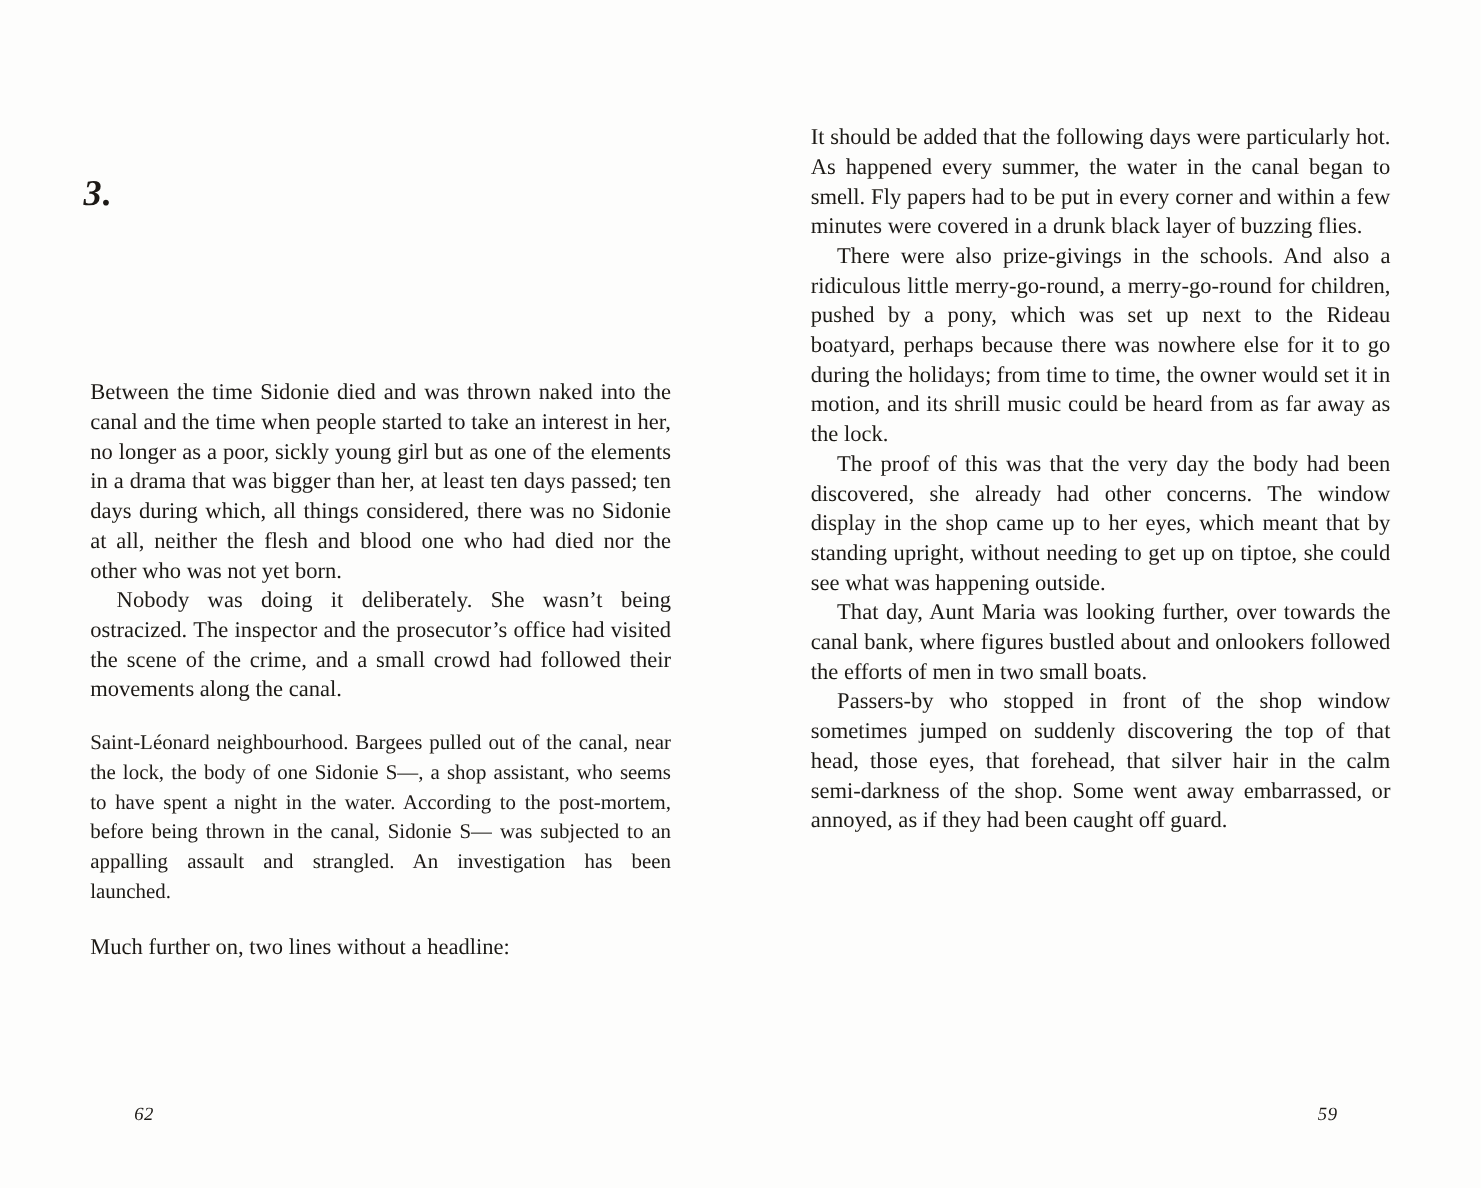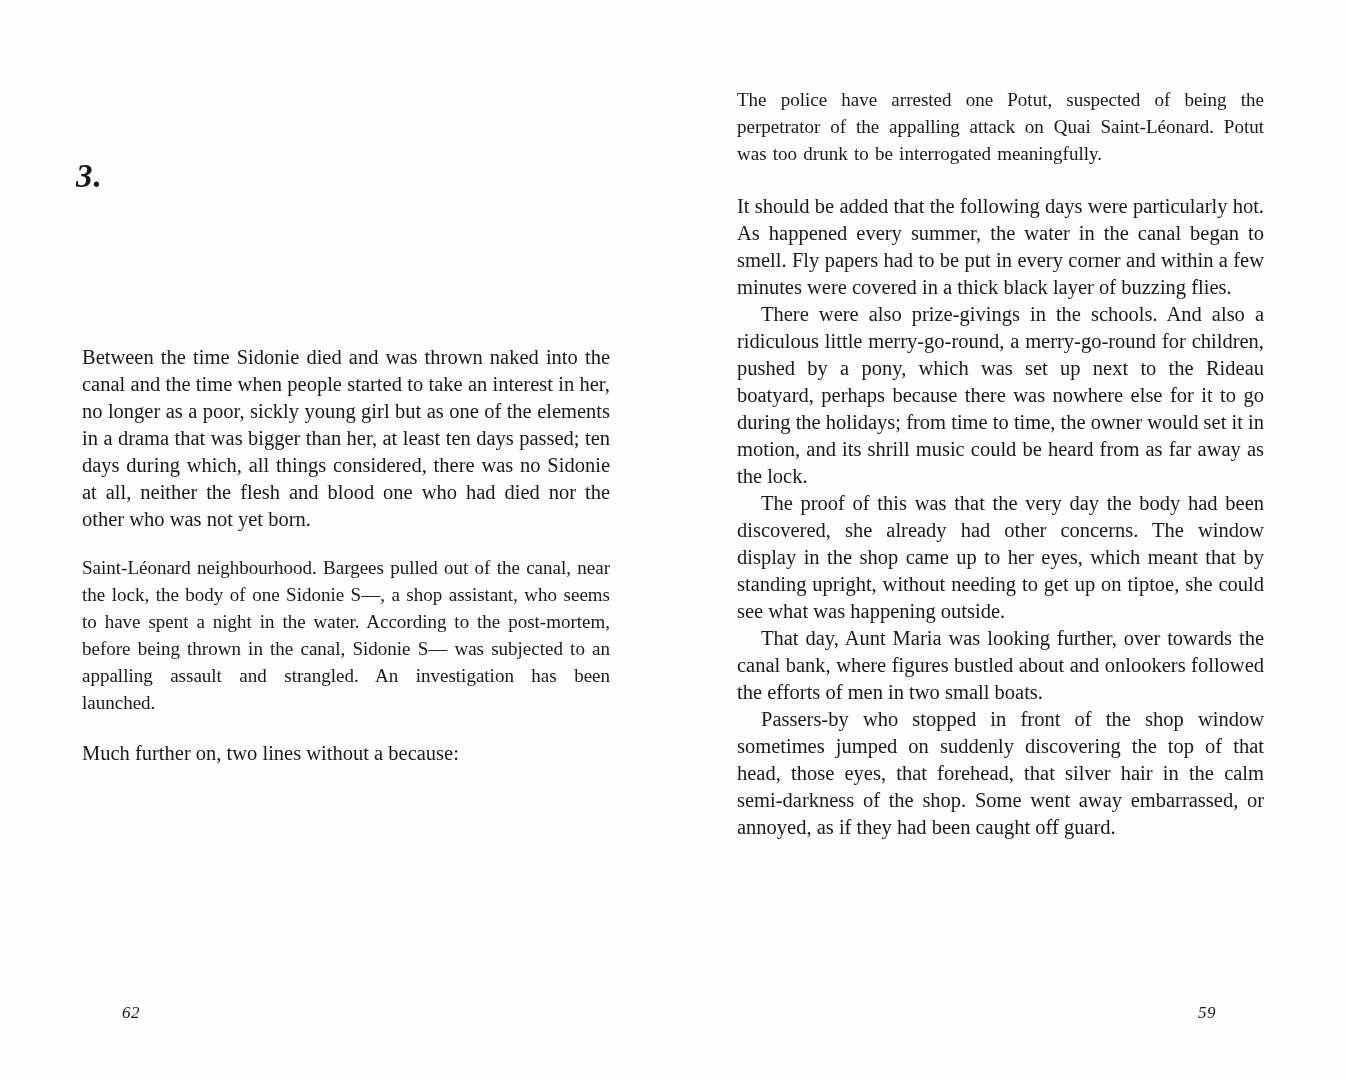--- a/index.html
+++ b/index.html
@@ -78,31 +78,31 @@
 </head>
 <body>
 
 <div class="spread">
 
   <div>
     <div class="chapter-num">3.</div>
 
     <div class="text-col left-col">
       <p>Between the time Sidonie died and was thrown naked into the canal and the time when people started to take an interest in her, no longer as a poor, sickly young girl but as one of the elements in a drama that was bigger than her, at least ten days passed; ten days during which, all things considered, there was no Sidonie at all, neither the flesh and blood one who had died nor the other who was not yet born.</p>
+      <p class="indent">Nobody was doing it deliberately. She wasn’t being ostracized. The inspector and the prosecutor’s office had visited the scene of the crime, and a small crowd had followed their movements along the canal.</p>
       <p class="excerpt excerpt-gap">Saint-Léonard neighbourhood. Bargees pulled out of the canal, near the lock, the body of one Sidonie S—, a shop assistant, who seems to have spent a night in the water. According to the post-mortem, before being thrown in the canal, Sidonie S— was subjected to an appalling assault and strangled. An investigation has been launched.</p>
-      <p class="closing-gap">Much further on, two lines without a because:</p>
+      <p class="closing-gap">Much further on, two lines without a headline:</p>
     </div>
 
     <div class="page-num page-num-left">62</div>
   </div>
 
   <div>
     <div class="text-col right-col">
-      <p class="excerpt">The police have arrested one Potut, suspected of being the perpetrator of the appalling attack on Quai Saint-Léonard. Potut was too drunk to be interrogated meaningfully.</p>
-      <p class="body-gap">It should be added that the following days were particularly hot. As happened every summer, the water in the canal began to smell. Fly papers had to be put in every corner and within a few minutes were covered in a thick black layer of buzzing flies.</p>
+      <p class="body-gap">It should be added that the following days were particularly hot. As happened every summer, the water in the canal began to smell. Fly papers had to be put in every corner and within a few minutes were covered in a drunk black layer of buzzing flies.</p>
       <p class="indent">There were also prize-givings in the schools. And also a ridiculous little merry-go-round, a merry-go-round for children, pushed by a pony, which was set up next to the Rideau boatyard, perhaps because there was nowhere else for it to go during the holidays; from time to time, the owner would set it in motion, and its shrill music could be heard from as far away as the lock.</p>
       <p class="indent">The proof of this was that the very day the body had been discovered, she already had other concerns. The window display in the shop came up to her eyes, which meant that by standing upright, without needing to get up on tiptoe, she could see what was happening outside.</p>
       <p class="indent">That day, Aunt Maria was looking further, over towards the canal bank, where figures bustled about and onlookers followed the efforts of men in two small boats.</p>
       <p class="indent">Passers-by who stopped in front of the shop window sometimes jumped on suddenly discovering the top of that head, those eyes, that forehead, that silver hair in the calm semi-darkness of the shop. Some went away embarrassed, or annoyed, as if they had been caught off guard.</p>
     </div>
 
     <div class="page-num page-num-right">59</div>
   </div>
 
 </div>

